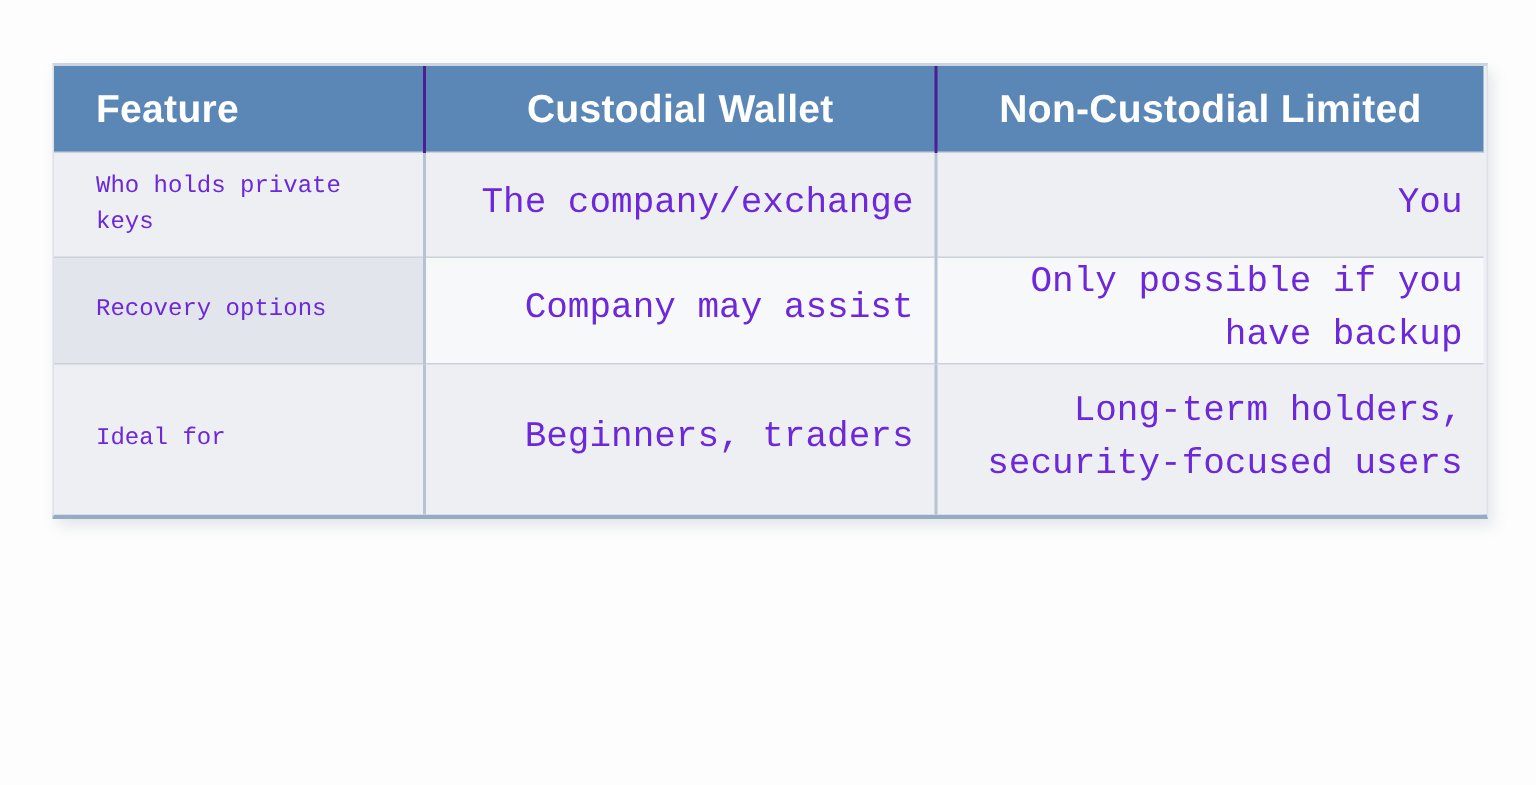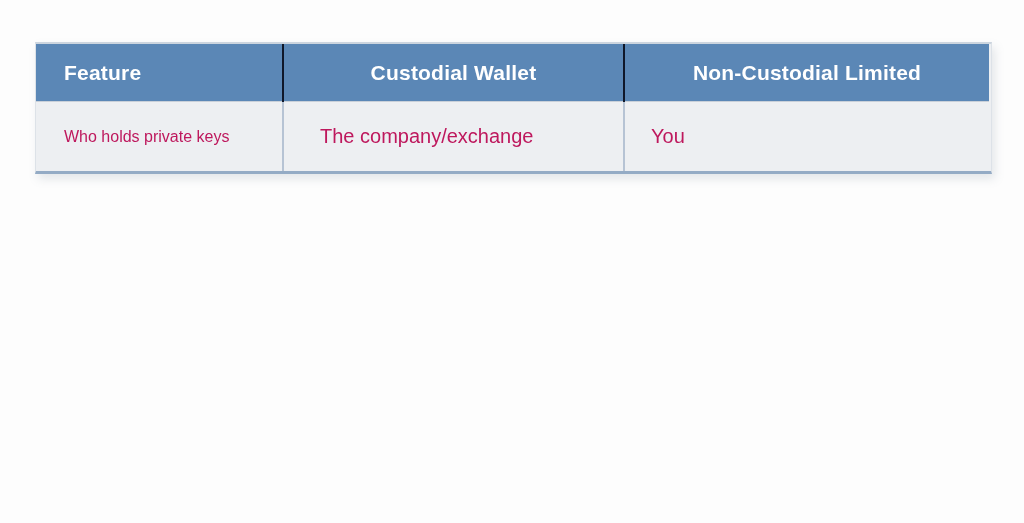--- a/index.html
+++ b/index.html
@@ -28,48 +28,49 @@
     table-layout: fixed;
     width: 953px;
   }
   col.c-feature { width: 247px; }
   col.c-custodial { width: 341px; }
   col.c-noncustodial { width: 365px; }
 
   th {
     background: #5b87b6;
     color: #ffffff;
-    font-size: 21px;
+    font-size: 26px;
     font-weight: 600;
     letter-spacing: 0.2px;
     height: 57px;
     padding: 0;
     text-align: center;
     vertical-align: middle;
     border-bottom: 1px solid #c9d0d9;
   }
   th.feature-h {
     text-align: left;
     padding-left: 28px;
   }
-  th + th { border-left: 2px solid #0f172a; }
+  th + th { border-left: 2px solid #4c1d95; }
 
   td {
-    color: #be185d;
+    color: #6d28d9;
     vertical-align: middle;
     height: 69px;
     padding: 0 14px 0 28px;
     white-space: pre-line;
     line-height: 1.45;
+    font-family: Liberation Mono, monospace;
   }
   td + td { border-left: 2px solid #b6c3d4; }
   tr + tr td { border-top: 1px solid #cbd2da; }
 
   td.feature-c { font-size: 16px; }
-  td.data-c { font-size: 20px; padding-left: 36px; }
+  td.data-c { font-size: 24px; padding-left: 36px; text-align: right; }
   td.data-c.last-col { padding-left: 26px; }
 
   
   tr.row-odd td { background: #edeff2; }
   
   tr.row-even td.feature-c { background: #e2e6ec; }
   tr.row-even td.data-c { background: #f7f8fa; }
 
   tr.row-last td { height: 100px; }
 </style>
@@ -89,15 +90,26 @@
         <th>Custodial Wallet</th>
         <th>Non-Custodial Limited</th>
       </tr>
     </thead>
     <tbody>
       <tr class="row-odd">
         <td class="feature-c">Who holds private keys</td>
         <td class="data-c">The company/exchange</td>
         <td class="data-c last-col">You</td>
       </tr>
+      <tr class="row-even">
+        <td class="feature-c">Recovery options</td>
+        <td class="data-c">Company may assist</td>
+        <td class="data-c last-col">Only possible if you have backup</td>
+      </tr>
+      <tr class="row-odd row-last">
+        <td class="feature-c">Ideal for</td>
+        <td class="data-c">Beginners, traders</td>
+        <td class="data-c last-col">Long-term holders,
+security-focused users</td>
+      </tr>
     </tbody>
   </table>
 </div>
 
 </body></html>

